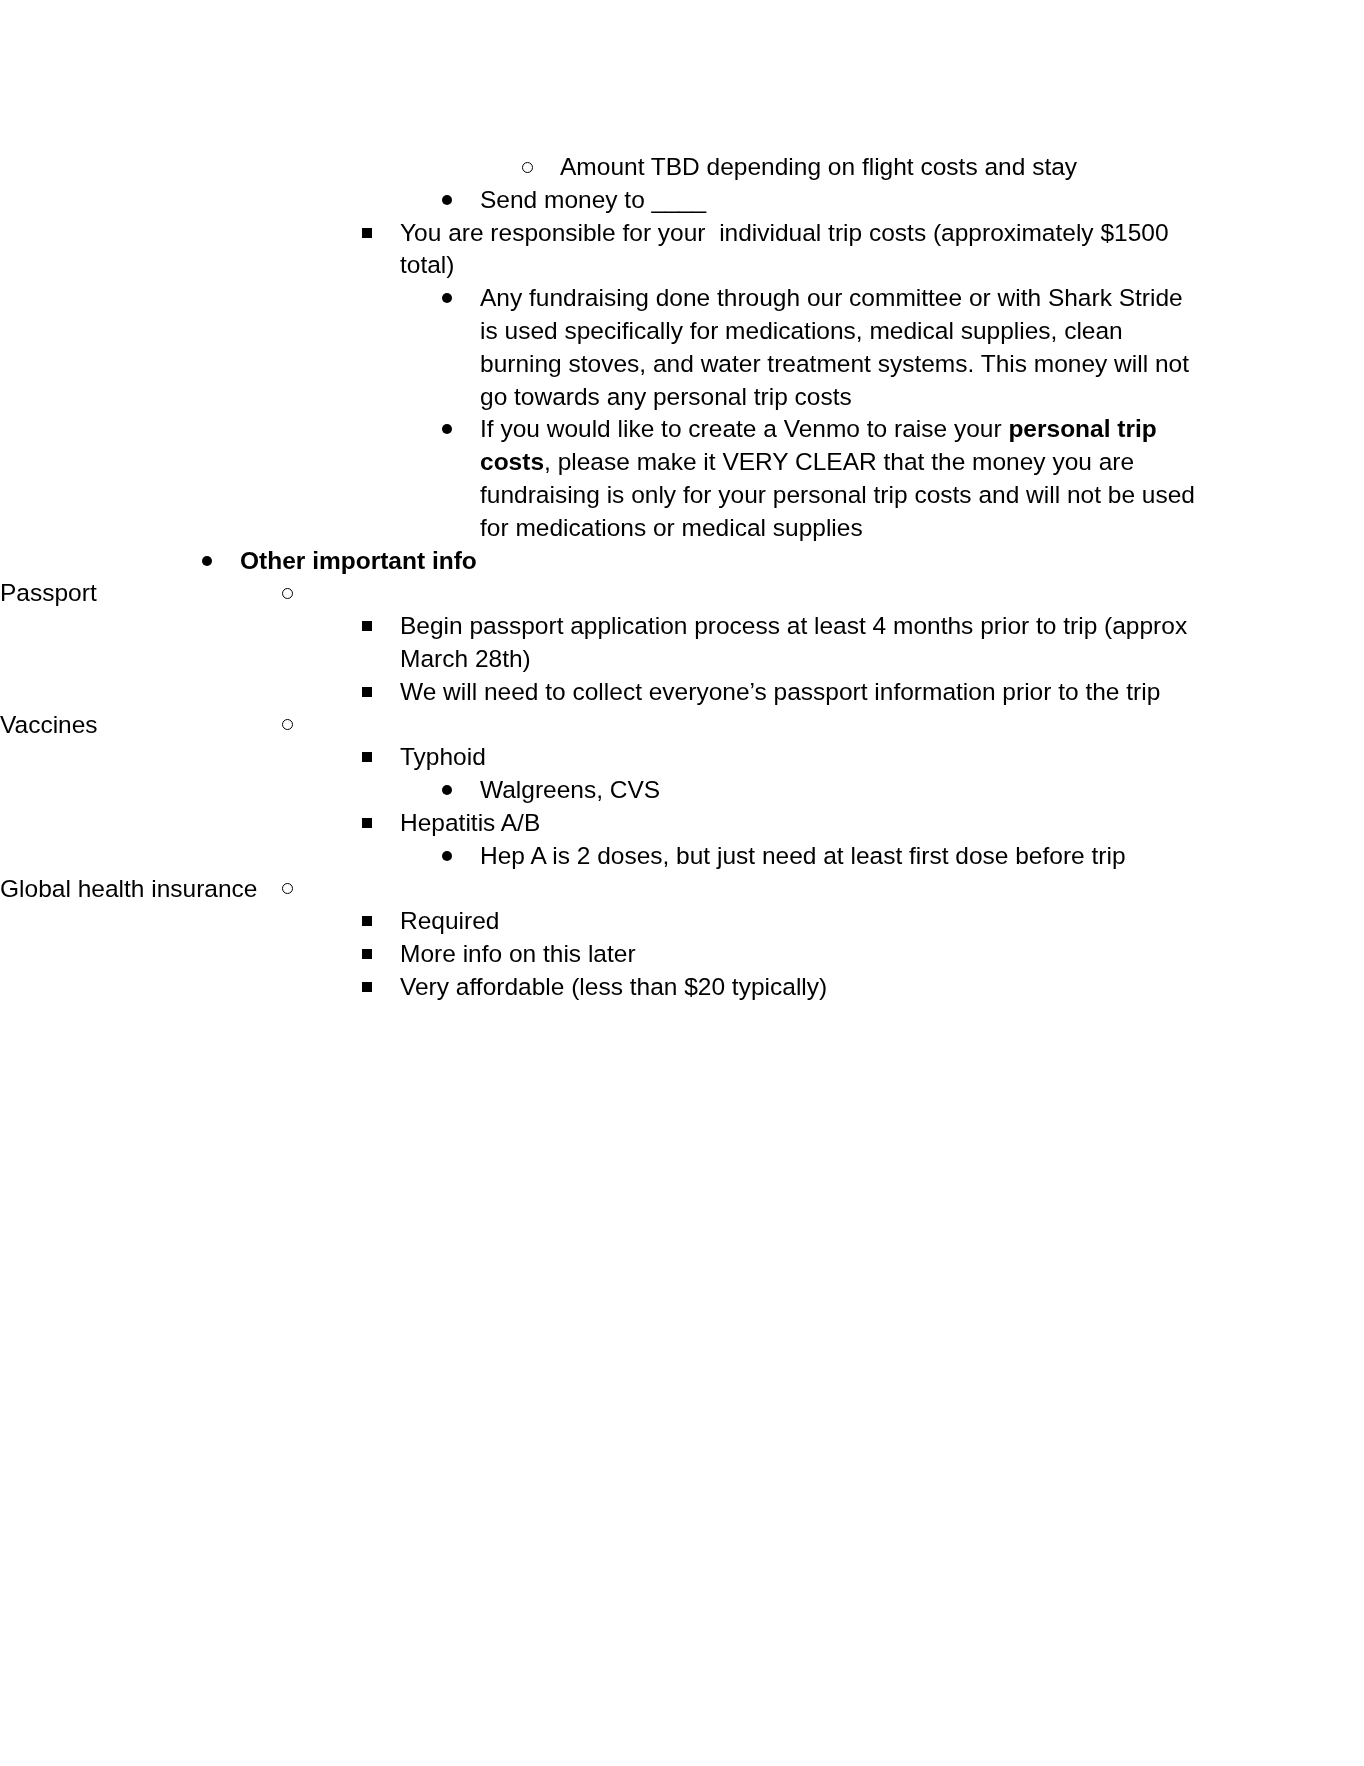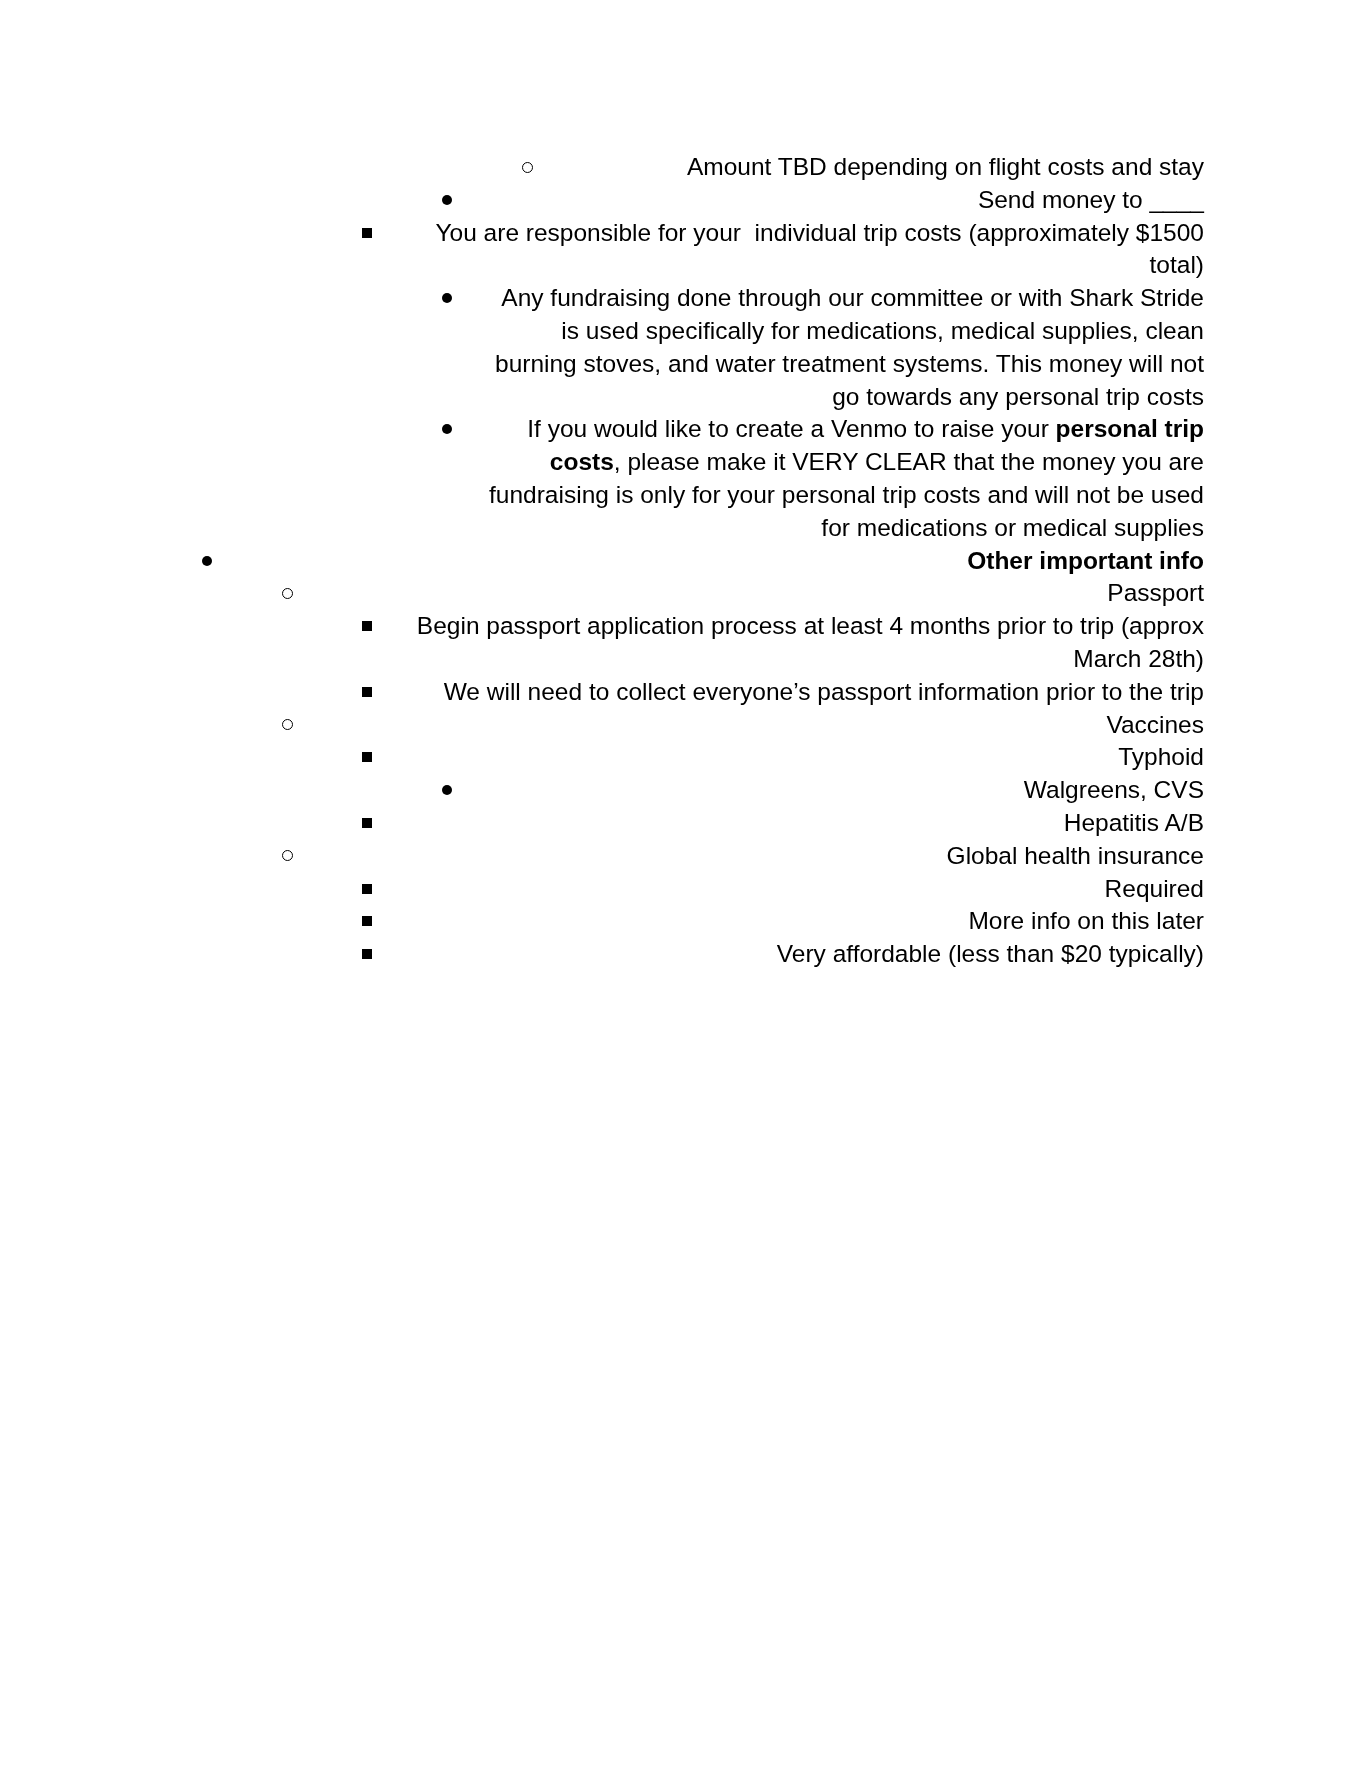--- a/index.html
+++ b/index.html
@@ -22,21 +22,20 @@
     position: absolute;
     top: 151px;
     left: 0;
     width: 1204px;
   }
   .li {
     position: relative;
     box-sizing: border-box;
     width: 1204px;
     white-space: pre-wrap;
-    text-align: right;
   }
   .li.l0 { padding-left: 240px; }
   .li.l1 { }
   .li.l2 { padding-left: 400px; }
   .li.l3 { padding-left: 480px; }
   .li.l4 { padding-left: 560px; }
 
   .bullet {
     position: absolute;
     display: block;
@@ -83,18 +82,19 @@
       <div class="li l3"><span class="bullet disc"></span><span class="txt"><span>If you would like to create a Venmo to raise your </span><b>personal trip costs</b><span>, please make it VERY CLEAR that the money you are fundraising is only for your personal trip costs and will not be used for medications or medical supplies</span></span></div>
       <div class="li l0"><span class="bullet disc"></span><span class="txt"><b>Other important info</b></span></div>
       <div class="li l1"><span class="bullet circle"></span><span class="txt"><span>Passport</span></span></div>
       <div class="li l2"><span class="bullet square"></span><span class="txt"><span>Begin passport application process at least 4 months prior to trip (approx March 28th)</span></span></div>
       <div class="li l2"><span class="bullet square"></span></div>
       <div class="li l2"><span class="bullet square"></span><span class="txt"><span>We will need to collect everyone’s passport information prior to the trip</span></span></div>
       <div class="li l1"><span class="bullet circle"></span><span class="txt"><span>Vaccines</span></span></div>
       <div class="li l2"><span class="bullet square"></span><span class="txt"><span>Typhoid</span></span></div>
       <div class="li l3"><span class="bullet disc"></span><span class="txt"><span>Walgreens, CVS</span></span></div>
       <div class="li l2"><span class="bullet square"></span><span class="txt"><span>Hepatitis A/B</span></span></div>
+      <div class="li l3"><span class="bullet disc"></span><span class="txt"><span>Hep A is 2 doses, but just need at least first dose before trip</span></span></div>
       <div class="li l1"><span class="bullet circle"></span><span class="txt"><span>Global health insurance</span></span></div>
       <div class="li l2"><span class="bullet square"></span><span class="txt"><span>Required</span></span></div>
       <div class="li l2"><span class="bullet square"></span><span class="txt"><span>More info on this later</span></span></div>
       <div class="li l2"><span class="bullet square"></span><span class="txt"><span>Very affordable (less than $20 typically)</span></span></div>
     </div>
 </div>
 
 </body></html>

